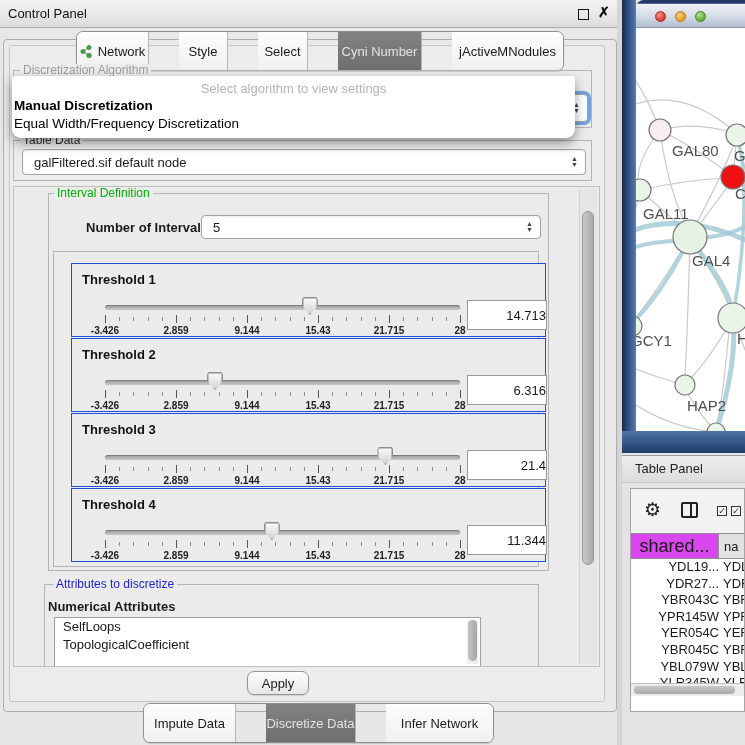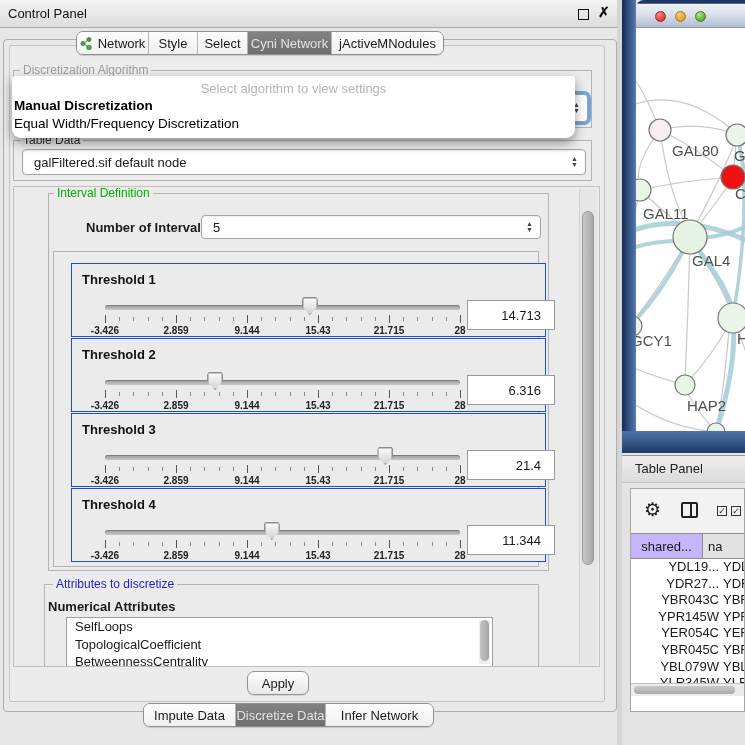--- a/index.html
+++ b/index.html
@@ -7,21 +7,21 @@
          font-family:"Liberation Sans",sans-serif;color:#1a1a1a;}
   .abs{position:absolute;}
   
   .cp-titlebar{left:0;top:0;width:622px;height:27px;background:linear-gradient(#f4f4f4,#dcdcdc);
                border-bottom:1px solid #aaa;}
   .cp-title{left:8px;top:6px;font-size:13px;color:#111;}
   .float-btn{left:578px;top:9px;width:9px;height:9px;border:1.5px solid #111;background:transparent;}
   .close-btn{left:598px;top:4px;font-size:14px;font-weight:bold;color:#111;}
   
   .tabgroup{display:flex;border:1px solid #8f8f8f;border-radius:7px;overflow:hidden;
-            box-shadow:0 1px 1px rgba(0,0,0,.15);height:24px;box-sizing:border-box;}
+            box-shadow:0 1px 1px rgba(0,0,0,.15);height:40px;box-sizing:border-box;gap:30px;}
   .tab{display:flex;align-items:center;justify-content:center;font-size:13px;
        background:linear-gradient(#fdfdfd,#f0f0f0);border-right:1px solid #b5b5b5;
        box-sizing:border-box;gap:5px;}
   .tab:last-child{border-right:none;}
   .tab.sel{background:linear-gradient(#828282,#6f6f6f);color:#e2e2e2;}
   .toptabs{left:76px;top:31px;}
   .bottabs{left:143px;top:703px;}
   
   .outerpanel{left:3px;top:39px;width:614px;height:673px;border:1px solid #adadad;border-radius:4px;
               background:#e9e9e9;box-sizing:border-box;}
@@ -53,23 +53,23 @@
         background:linear-gradient(#9d9d9d,#c6c6c6);box-shadow:inset 0 1px 1px rgba(0,0,0,.25);}
   .handle{position:absolute;top:33px;width:16px;height:18px;
           background:linear-gradient(#fefefe,#cfcfcf);
           clip-path:polygon(10% 0,90% 0,100% 14%,100% 52%,50% 100%,0 52%,0 14%);
           box-shadow:inset 0 0 0 1.5px #8d8d8d;}
   .ticks{position:absolute;left:33px;top:51px;width:355px;height:10px;}
   .tick{position:absolute;width:1px;background:#8a8a8a;}
   .tick.major{background:#555;}
   .scalelabels{position:absolute;left:33px;top:61px;width:355px;height:12px;}
   .slab{position:absolute;transform:translateX(-50%);font-size:10px;font-weight:bold;color:#222;white-space:nowrap;}
-  .valbox{position:absolute;left:395px;top:36px;width:88px;height:30px;background:#fff;
+  .valbox{position:absolute;left:395px;top:36px;width:80px;height:30px;background:#fff;
           border:1px solid #9a9a9a;box-sizing:border-box;font-size:13px;display:flex;
-          align-items:center;justify-content:flex-end;padding-right:13px;}
+          align-items:center;justify-content:flex-end;padding-right:0;}
   
   .listbox{left:57px;top:616px;width:427px;height:50px;background:#fff;border:1px solid #a0a0a0;
            box-sizing:border-box;overflow:hidden;}
   .listitem{font-size:13px;line-height:17.5px;padding-left:8px;white-space:nowrap;}
   .list-vsb{position:absolute;right:2px;top:2px;width:11px;height:44px;background:#efefef;}
   .list-thumb{position:absolute;left:1px;top:0;width:9px;height:41px;border-radius:5px;
               background:linear-gradient(90deg,#c4c4c4,#a6a6a6);}
   
   .applybtn{left:247px;top:671px;width:60px;height:22px;border:1px solid #949494;border-radius:7px;
             background:linear-gradient(#fefefe,#e7e7e7);font-size:13px;display:flex;
@@ -99,22 +99,22 @@
             border:1px solid #a5a5a5;box-sizing:border-box;overflow:hidden;}
   .tp-toolbar{position:absolute;left:0;top:0;width:115px;height:44px;background:#f2f2f2;}
   .gear{position:absolute;left:13px;top:9px;font-size:19px;color:#222;}
   .splitcol{position:absolute;left:50px;top:13px;width:17px;height:16px;border:2px solid #222;
             border-radius:2px;box-sizing:border-box;}
   .splitcol::after{content:"";position:absolute;left:50%;top:0;bottom:0;width:2px;background:#222;}
   .cbx{position:absolute;top:17px;width:10px;height:10px;border:1.5px solid #333;box-sizing:border-box;
        font-size:9px;line-height:8px;text-align:center;color:#333;}
   .tp-headrow{position:absolute;left:0;top:44px;width:115px;height:26px;border-top:1px solid #8f8f8f;
               border-bottom:1px solid #8f8f8f;box-sizing:border-box;display:flex;}
-  .tp-hc1{width:72px;background:#c4b5fd;border-right:1px solid #8f8f8f;box-sizing:border-box;
-          font-size:13px;display:flex;align-items:center;justify-content:center;}
+  .tp-hc1{width:88px;background:#d946ef;border-right:1px solid #8f8f8f;box-sizing:border-box;
+          font-size:18px;display:flex;align-items:center;justify-content:center;}
   .tp-hc2{flex:1;background:#e2e2e2;font-size:13px;display:flex;align-items:center;padding-left:5px;}
   .tp-rows{position:absolute;left:0;top:70px;width:115px;height:124px;overflow:hidden;}
   .tp-row{display:flex;height:16.6px;line-height:16.6px;font-size:13px;}
   .tp-c1{width:88px;padding-left:7px;box-sizing:border-box;white-space:nowrap;overflow:hidden;text-align:right;}
   .tp-c2{flex:1;padding-left:4px;white-space:nowrap;overflow:hidden;}
   .tp-hsb{position:absolute;left:0;top:194px;width:115px;height:13px;background:#ececec;
           border-top:1px solid #c0c0c0;box-sizing:border-box;}
   .tp-hthumb{position:absolute;left:3px;top:2px;width:101px;height:8px;border-radius:4px;
              background:linear-gradient(#c8c8c8,#aaa);}
   .gap-strip{left:617px;top:0;width:5px;height:745px;background:#d5d5d5;}
@@ -144,21 +144,21 @@
       </span>
       <span>Network</span>
     </div>
     <div class="tab" style="width:49px">
       <span>Style</span>
     </div>
     <div class="tab" style="width:50px">
       <span>Select</span>
     </div>
     <div class="tab sel" style="width:84px">
-      <span>Cyni Network</span>
+      <span>Cyni Number</span>
     </div>
     <div class="tab" style="width:111px">
       <span>jActiveMNodules</span>
     </div>
   </div>
 
   <div class="abs group" style="left:13px;top:70px;width:579px;height:58px;"></div>
   <div class="abs gtitle g-gray" style="left:20px;top:64px;">Discretization Algorithm</div>
   <div class="abs combo focusring" style="left:20px;top:94px;width:568px;height:28px;">
     <span class="stepper">
@@ -359,25 +359,24 @@
             <div class="slab" style="left: 100%;">28</div>
           </div>
           <div class="handle" style="left: 191.848px;"></div>
           <div class="valbox">11.344</div>
         </div>
       </div>
 
     <div class="abs group" style="left:30px;top:397px;width:495px;height:120px;"></div>
     <div class="abs gtitle g-blue" style="left:39px;top:391px;">Attributes to discretize</div>
     <div class="abs" style="left:34px;top:412px;font-size:13px;font-weight:bold;">Numerical Attributes</div>
-    <div class="abs listbox" style="left:52px;top:430px;">
+    <div class="abs listbox" style="left:40px;top:430px;">
       <div id="attr-list">
           <div class="listitem">SelfLoops</div>
           <div class="listitem">TopologicalCoefficient</div>
-          <div class="listitem">BetweennessCentrality</div>
         </div>
       <div class="list-vsb">
           <div class="list-thumb"></div>
         </div>
     </div>
 
     <div class="vsb-track">
       <div class="vsb-thumb" style="top:22px;height:354px;"></div>
     </div>
   </div>

